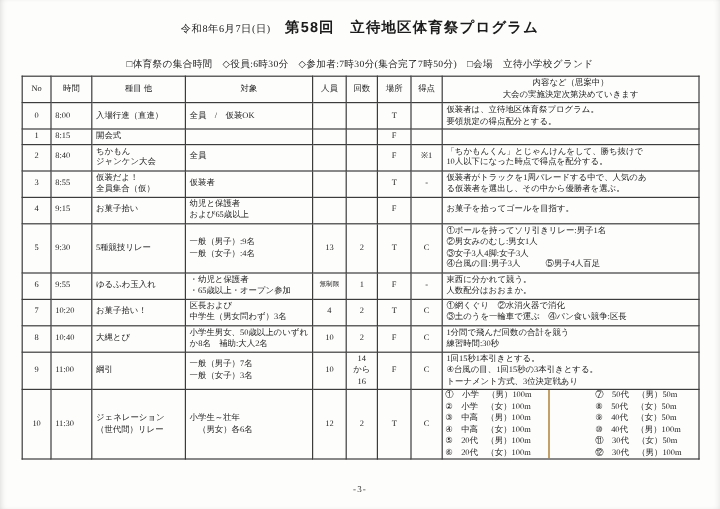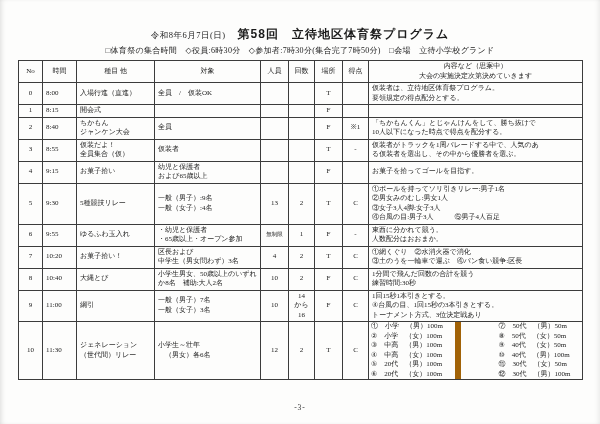--- a/index.html
+++ b/index.html
@@ -5,46 +5,46 @@
   html,body{margin:0;padding:0;}
   body{
     width:600px;height:424px;
     background:#fdfdfc;
     font-family:"Liberation Serif","DejaVu Serif",serif;
     color:#1b1b1b;
     position:relative;
     overflow:hidden;
     box-shadow:inset 4px 0 6px -4px rgba(0,0,0,.18), inset -4px 0 6px -4px rgba(0,0,0,.12);
   }
-  .sheet{position:absolute;left:18px;top:24px;width:564px;}
+  .sheet{position:absolute;left:18px;top:14px;width:564px;}
   .title-line{text-align:center;white-space:nowrap;}
   .date{font-size:8.5px;letter-spacing:.5px;}
   .main-title{
     font-family:"Liberation Sans","DejaVu Sans",sans-serif;
     font-weight:bold;font-size:12px;letter-spacing:1px;margin-left:8px;
   }
-  .info-line{text-align:center;font-size:8px;letter-spacing:.3px;margin-top:2px;white-space:nowrap;}
+  .info-line{text-align:center;font-size:8px;letter-spacing:.3px;margin-top:16px;white-space:nowrap;}
   table{
     border-collapse:collapse;table-layout:fixed;width:564px;margin-top:4px;
   }
   th,td{
     border:1px solid #3c3c3c;
     font-size:7px;line-height:9.5px;
     padding:1px 3px;
     vertical-align:middle;
     white-space:pre-line;
     overflow:hidden;
     font-weight:normal;
   }
   th{text-align:center;}
   td.c{text-align:center;padding:1px 1px;}
   td.tiny{font-size:5.5px;}
   .split{display:flex;align-items:flex-start;}
   .split > div{flex:1;padding:0 2px;}
-  .split > div + div{border-left:6px solid #a16207;padding-left:38px;}
+  .split > div + div{border-left:1px solid #a16207;padding-left:38px;}
   .footer{
     position:absolute;left:0;right:0;bottom:12px;
     text-align:center;font-size:7.5px;color:#333;letter-spacing:1px;
   }
   col.w-no{width:24px;} col.w-time{width:34px;} col.w-event{width:78px;}
   col.w-target{width:106px;} col.w-people{width:28px;} col.w-count{width:26px;}
   col.w-place{width:28px;} col.w-score{width:26px;} col.w-content{width:214px;}
 </style>
 </head>
 <body>

